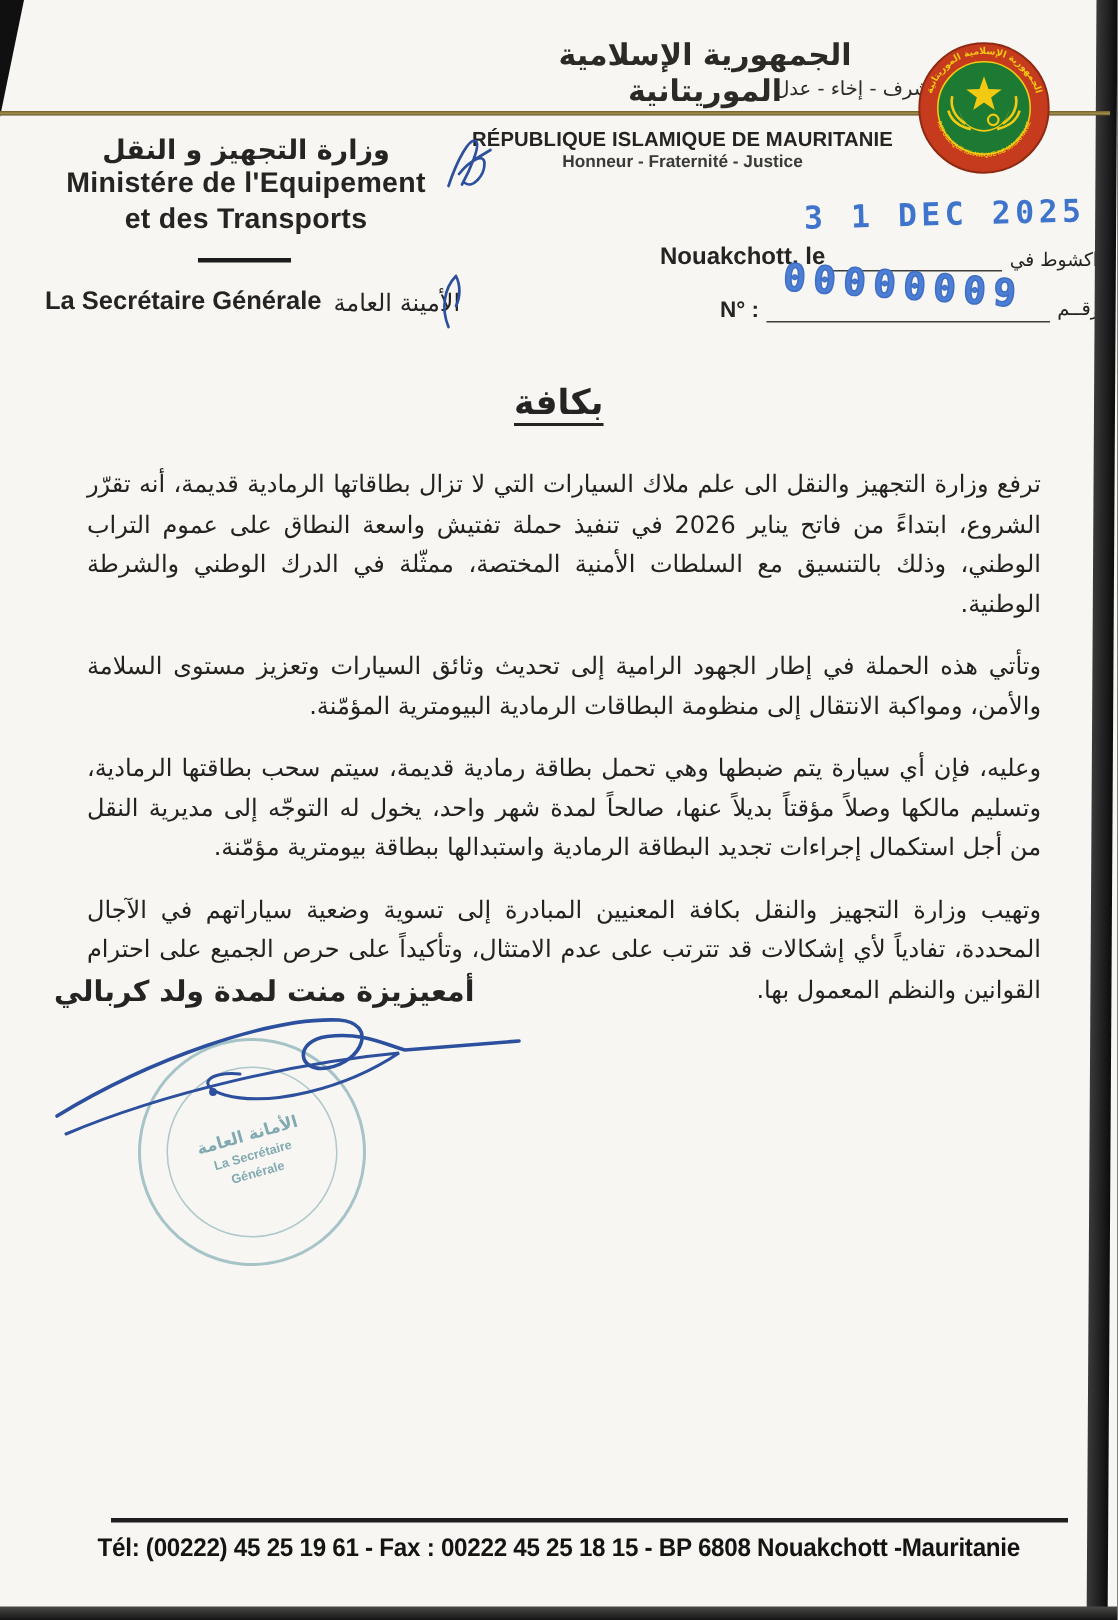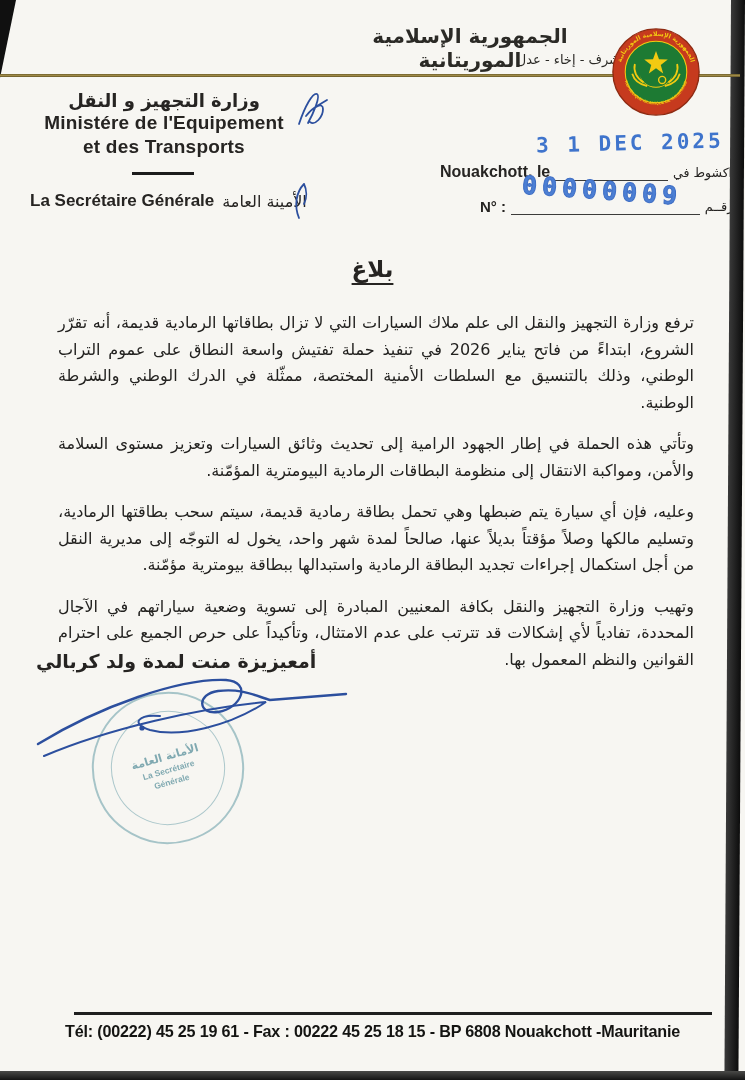--- a/index.html
+++ b/index.html
@@ -102,20 +102,24 @@
     </svg>
   </div>
 
   <div class="abs ministry">
     <div class="ar-line ar">وزارة التجهيز و النقل</div>
     <div class="fr-line">Ministére de l'Equipement</div>
     <div class="fr-line">et des Transports</div>
   </div>
   <div class="abs ministry-rule"></div>
 
+  <div class="abs republic">
+    <div class="fr-title">RÉPUBLIQUE ISLAMIQUE DE MAURITANIE</div>
+    <div class="fr-motto">Honneur - Fraternité - Justice</div>
+  </div>
 
   <div class="abs paraph1">
     <svg width="38" height="46" viewBox="0 0 38 46">
       <path d="M6 38 C12 20 20 6 24 8 C28 10 20 28 15 37 M13 30 C21 20 30 16 30 23 C30 31 22 40 17 36 M24 20 L34 14" stroke="#2c4f9e" stroke-width="1.8" fill="none" stroke-linecap="round"></path>
     </svg>
   </div>
 
   <div class="abs date-stamp">3 1 DEC 2025</div>
 
   <div class="abs place-row">
@@ -135,21 +139,21 @@
     <span class="fr">La Secrétaire Générale</span>
     <span class="arl ar">الأمينة العامة</span>
   </div>
   <div class="abs paraph2">
     <svg width="26" height="42" viewBox="0 0 26 42">
       <path d="M18 4 C10 12 8 26 13 38 M18 4 C21 10 21 18 18 24" stroke="#2c4f9e" stroke-width="1.8" fill="none" stroke-linecap="round"></path>
     </svg>
   </div>
 
   <div class="abs doc-title">
-    <span class="ar">بلاغ</span>
+    <span class="ar">بكافة</span>
   </div>
 
   <div class="abs body-text ar">
     <p>ترفع وزارة التجهيز والنقل الى علم ملاك السيارات التي لا تزال بطاقاتها الرمادية قديمة، أنه تقرّر الشروع، ابتداءً من فاتح يناير 2026 في تنفيذ حملة تفتيش واسعة النطاق على عموم التراب الوطني، وذلك بالتنسيق مع السلطات الأمنية المختصة، ممثّلة في الدرك الوطني والشرطة الوطنية.</p>
     <p>وتأتي هذه الحملة في إطار الجهود الرامية إلى تحديث وثائق السيارات وتعزيز مستوى السلامة والأمن، ومواكبة الانتقال إلى منظومة البطاقات الرمادية البيومترية المؤمّنة.</p>
     <p>وعليه، فإن أي سيارة يتم ضبطها وهي تحمل بطاقة رمادية قديمة، سيتم سحب بطاقتها الرمادية، وتسليم مالكها وصلاً مؤقتاً بديلاً عنها، صالحاً لمدة شهر واحد، يخول له التوجّه إلى مديرية النقل من أجل استكمال إجراءات تجديد البطاقة الرمادية واستبدالها ببطاقة بيومترية مؤمّنة.</p>
     <p>وتهيب وزارة التجهيز والنقل بكافة المعنيين المبادرة إلى تسوية وضعية سياراتهم في الآجال المحددة، تفادياً لأي إشكالات قد تترتب على عدم الامتثال، وتأكيداً على حرص الجميع على احترام القوانين والنظم المعمول بها.</p>
   </div>
 
   <div class="abs sig-name ar">أمعيزيزة منت لمدة ولد كربالي</div>

